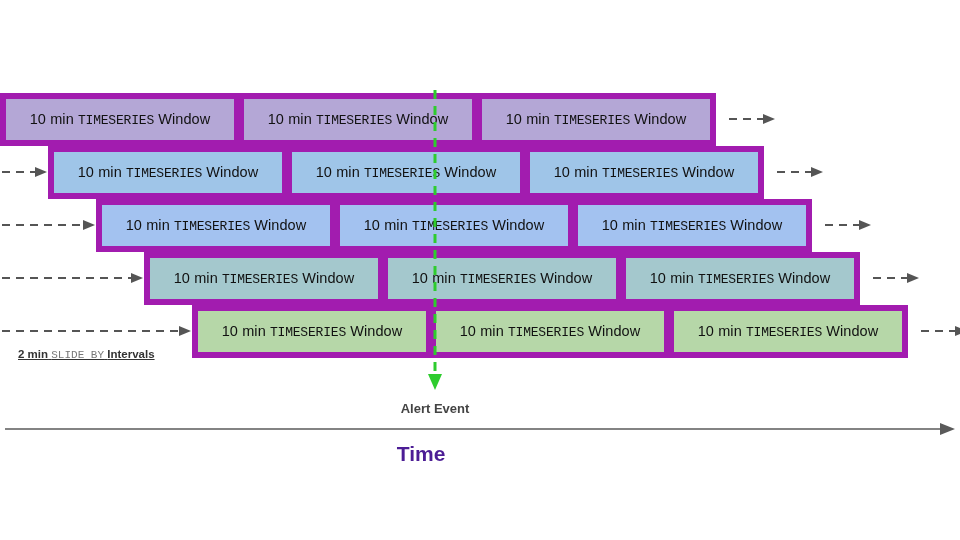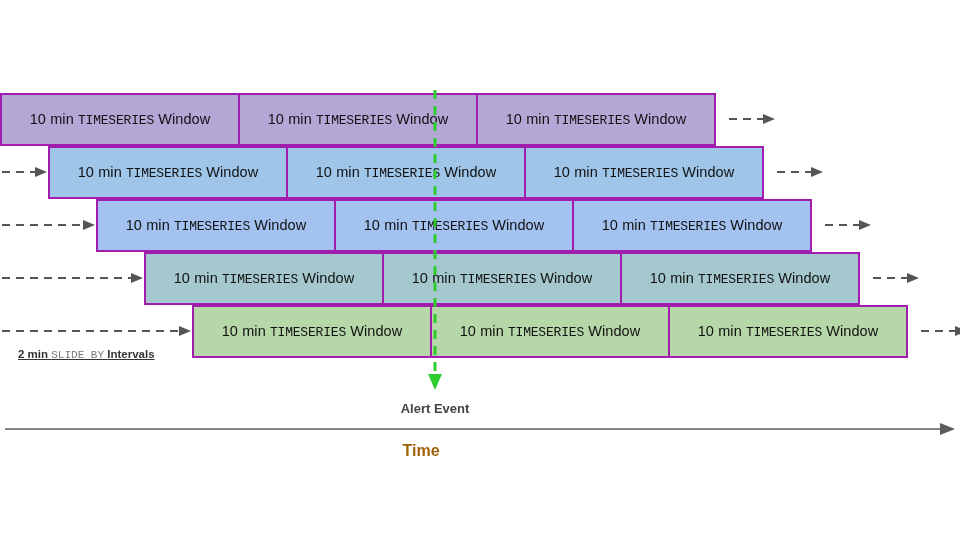--- a/index.html
+++ b/index.html
@@ -22,21 +22,21 @@
 
   
   .window-row {
     position: absolute;
     display: flex;
     height: 53px;
     box-sizing: border-box;
   }
   .window-box {
     box-sizing: border-box;
-    border: 2px solid #a21caf;
+    border: 6px solid #a21caf;
     display: flex;
     align-items: center;
     justify-content: center;
     white-space: nowrap;
     overflow: hidden;
   }
   .window-box + .window-box {
     margin-left: -2px;
   }
 
@@ -89,23 +89,23 @@
     color: #777777;
     font-weight: normal;
   }
 
   
   #time-axis {
     position: absolute;
   }
   #time-label {
     position: absolute;
-    font-size: 16px;
+    font-size: 21px;
     font-weight: bold;
-    color: #a16207;
+    color: #4c1d95;
     white-space: nowrap;
   }
 </style>
 </head>
 <body>
 
 <div id="diagram">
 
   <div id="rows-host">
       <div class="window-row" style="left: 0px; top: 93px;">

